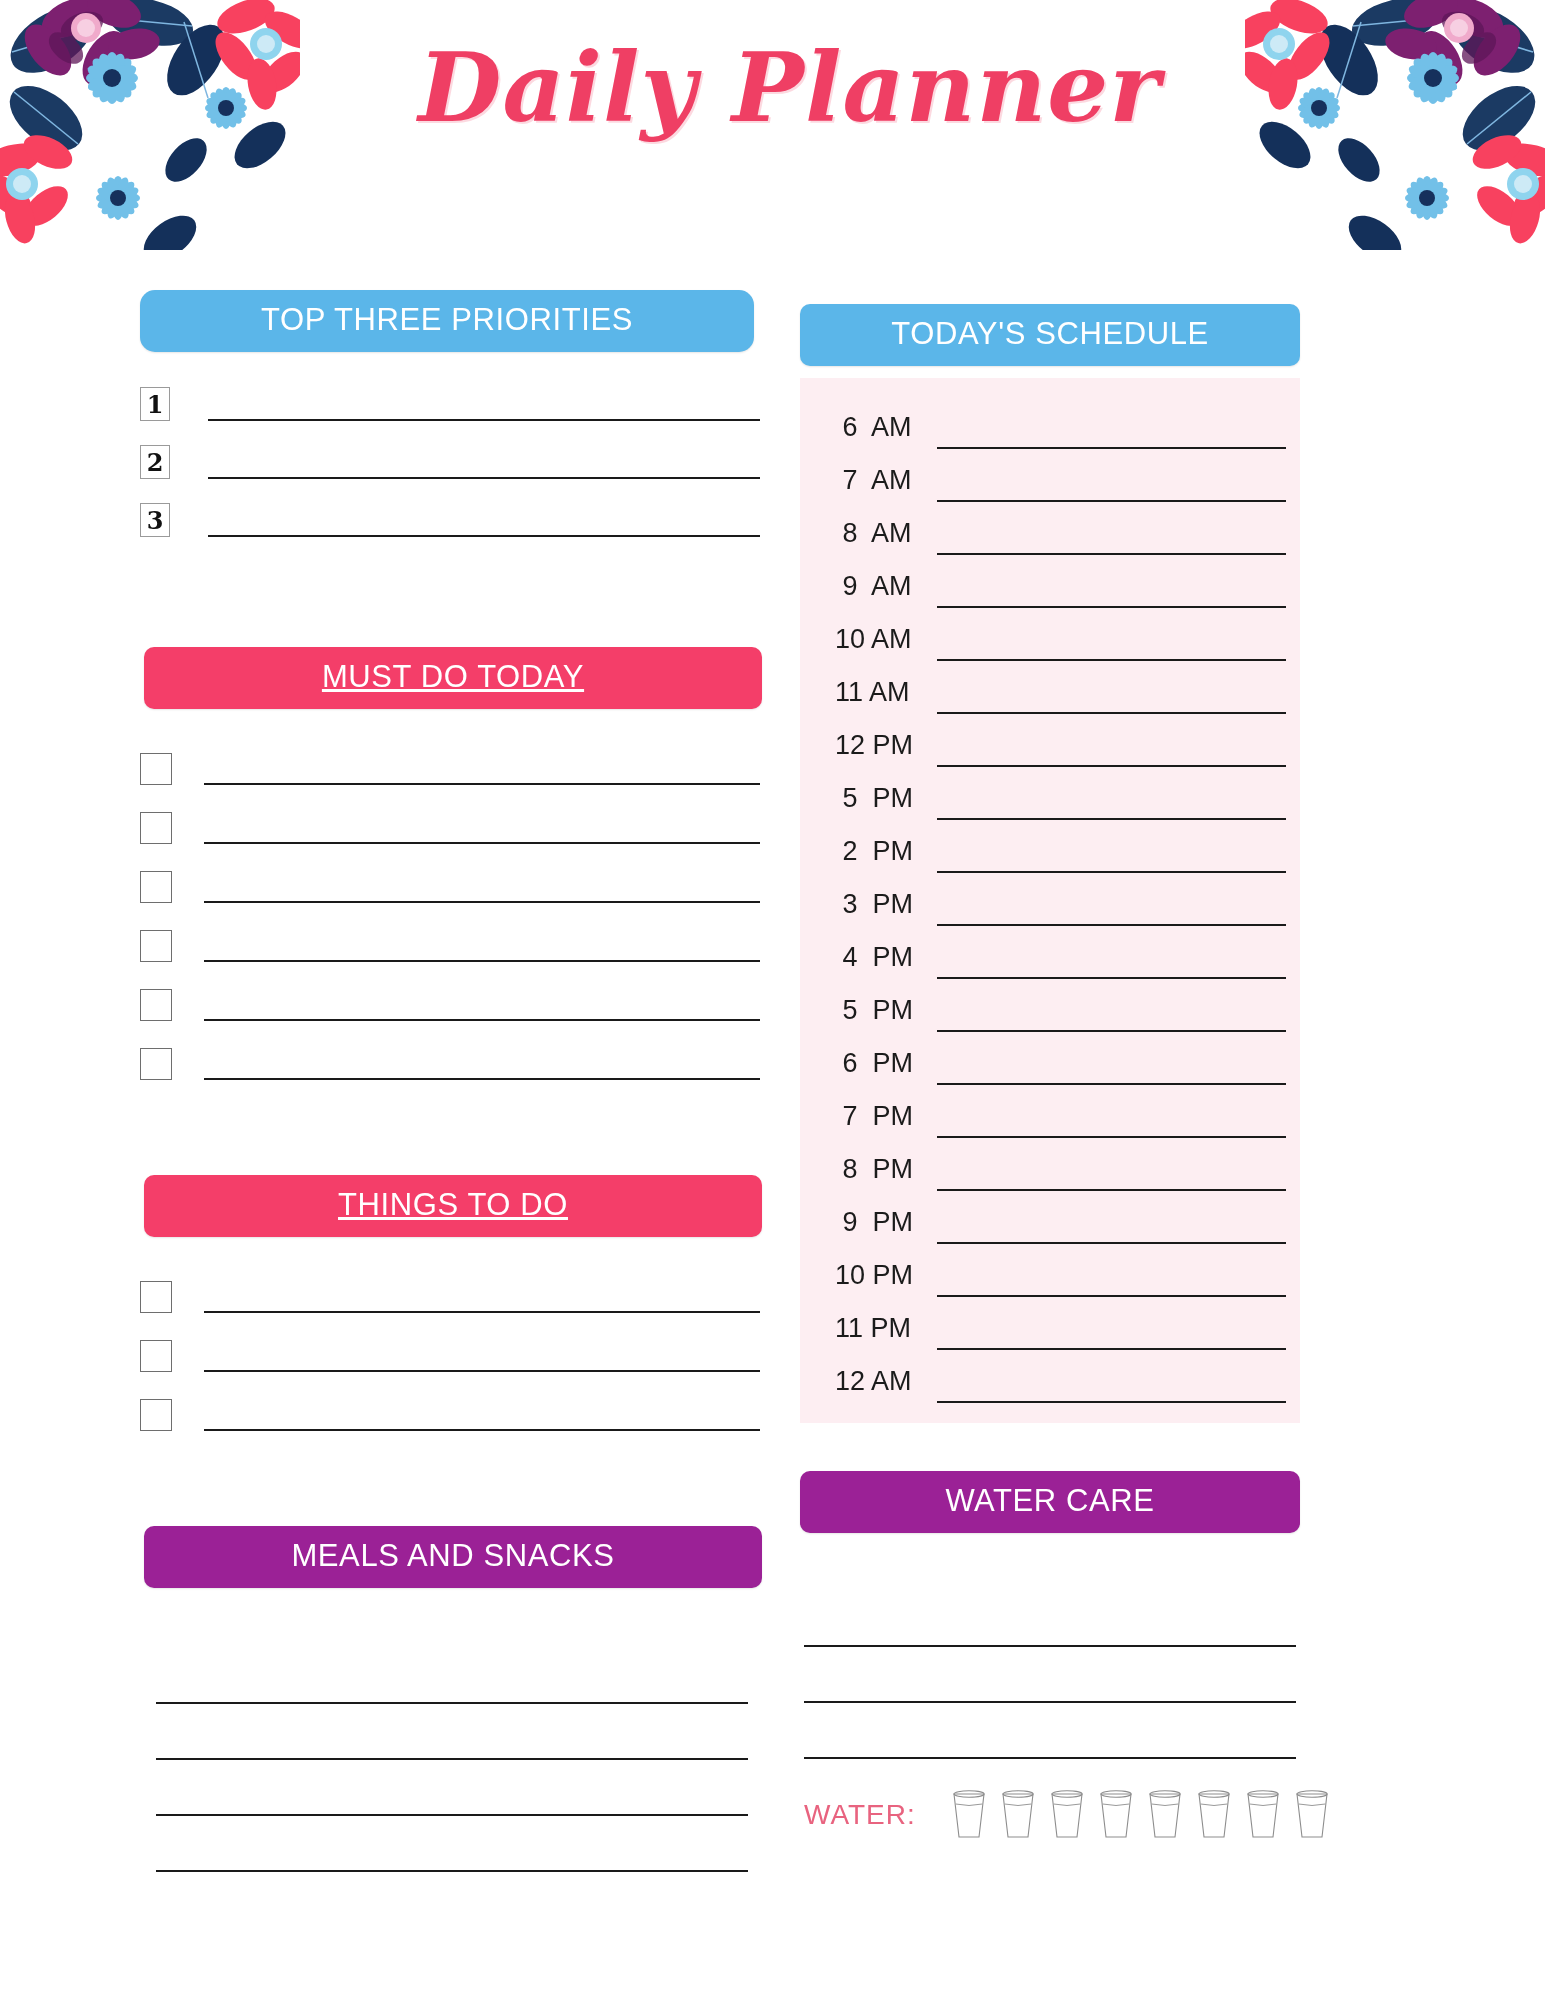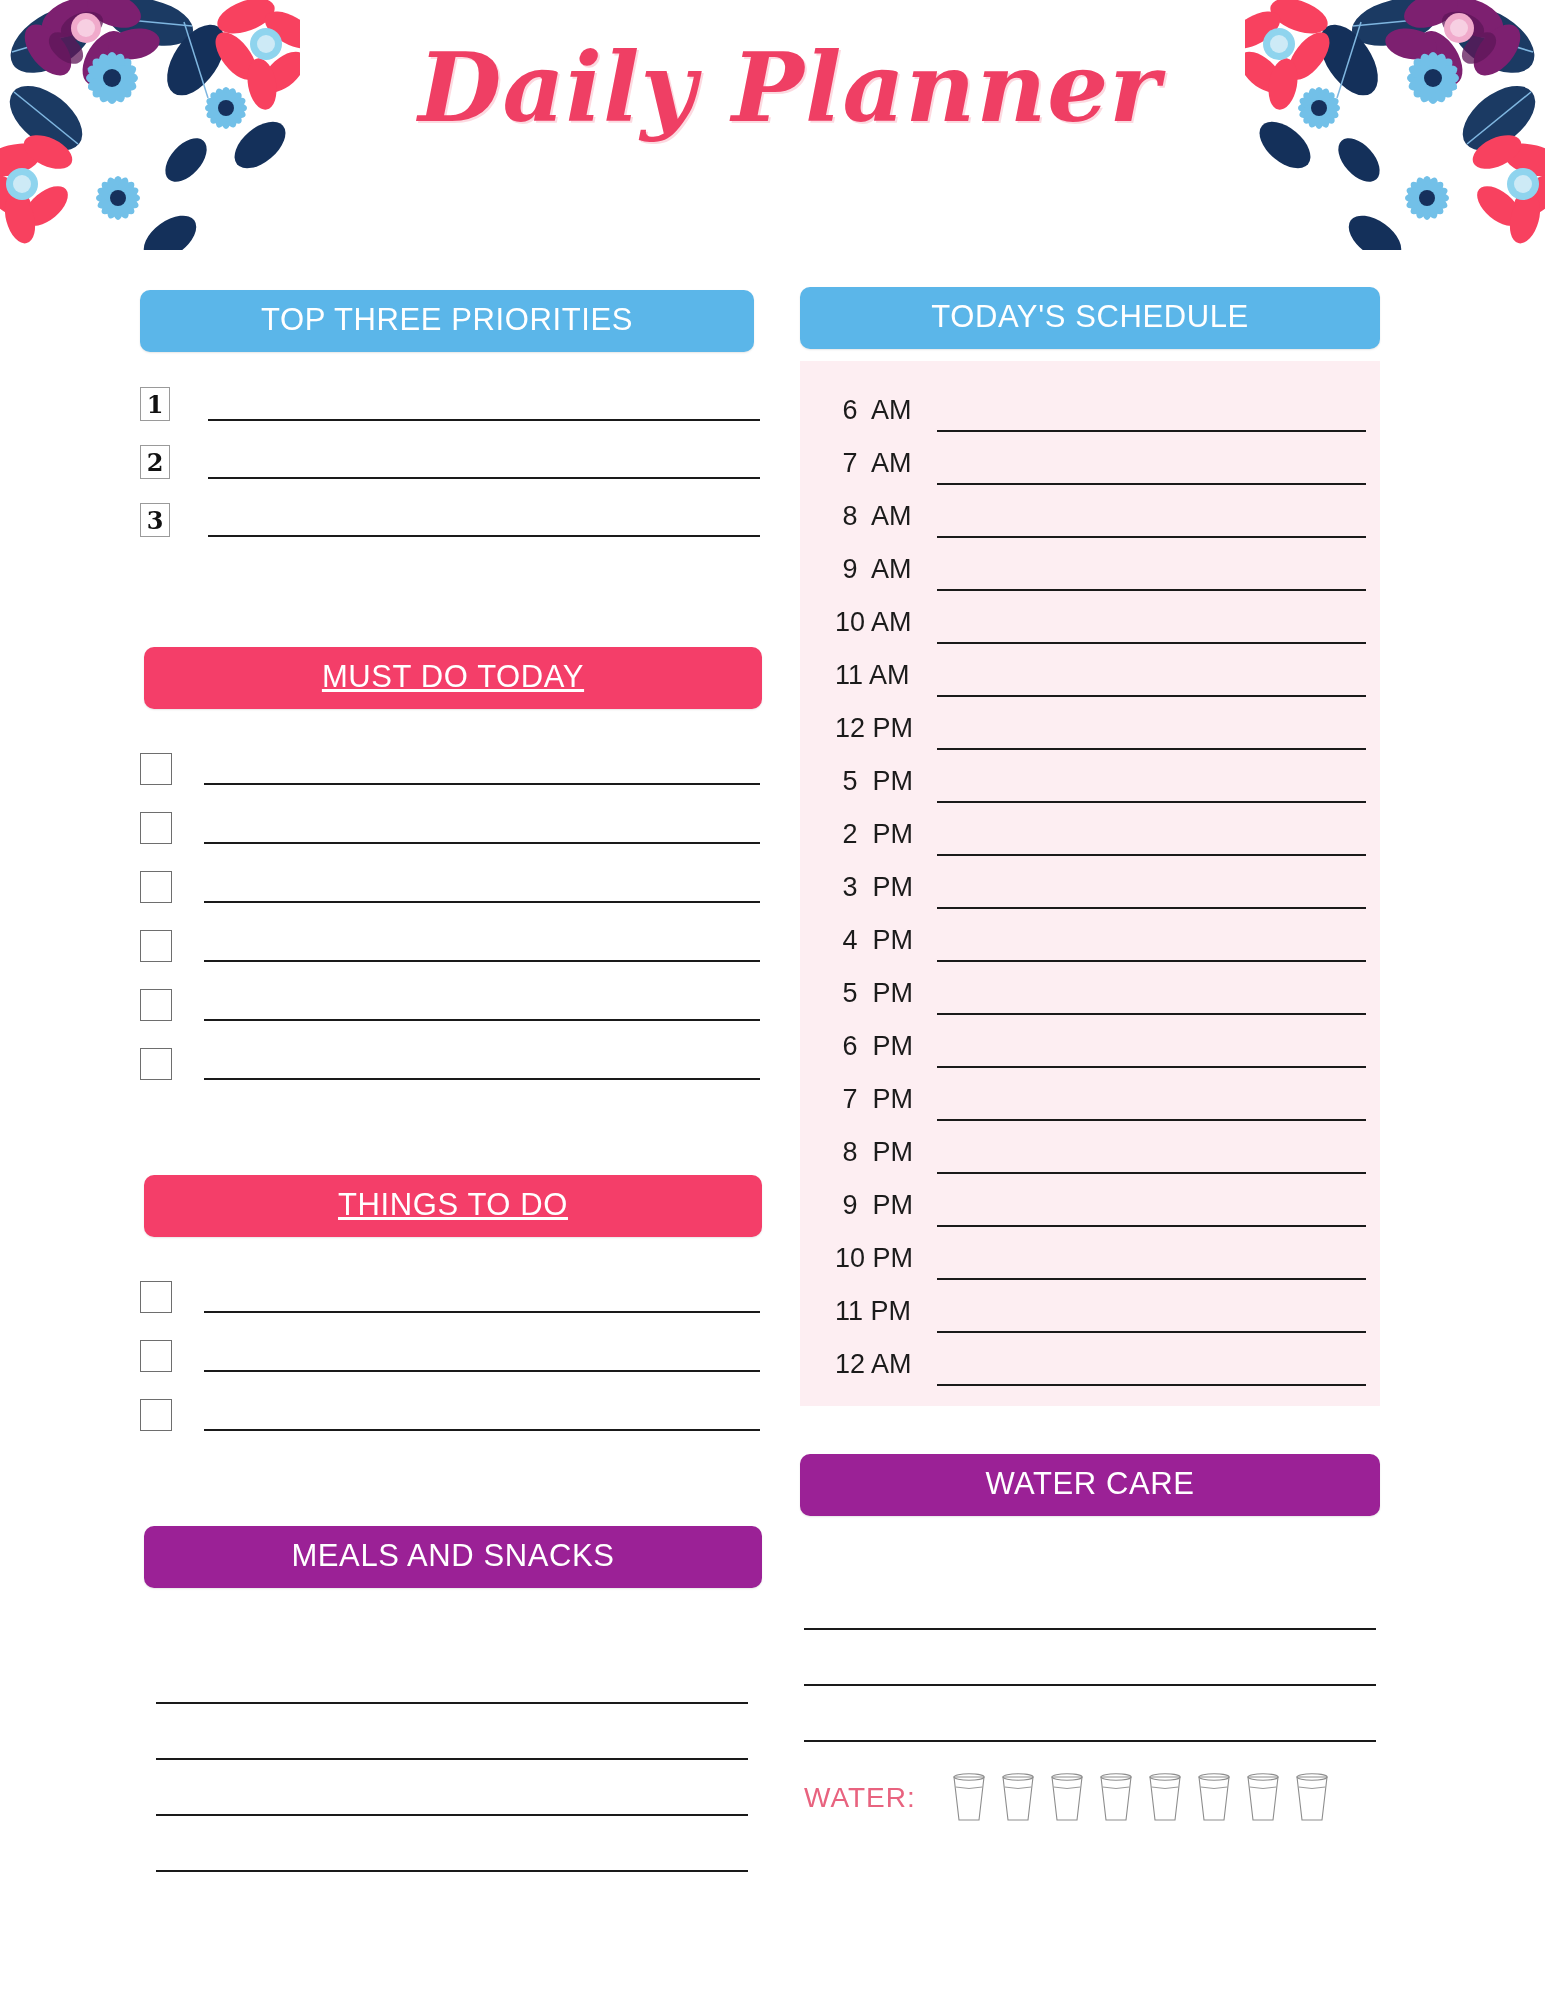--- a/index.html
+++ b/index.html
@@ -25,39 +25,39 @@
     font-weight: 700;
     font-size: 96px;
     color: #ef3f64;
     letter-spacing: 1px;
     line-height: 1.05;
     text-shadow: 2px 2px 0 rgba(239,63,100,0.20);
   }
 
   
   .col-left  { position: absolute; left: 140px; top: 290px; width: 620px; }
-  .col-right { position: absolute; left: 800px; top: 287px; width: 580px; }
+  .col-right { position: absolute; left: 800px; top: 304px; width: 500px; }
 
   
   .banner {
     border-radius: 10px;
     color: #ffffff;
     font-size: 31px;
     letter-spacing: 0.6px;
     text-align: center;
     padding: 12px 0 14px;
     font-weight: 400;
     box-shadow: 0 1px 2px rgba(0,0,0,0.10);
   }
   .banner.blue   { background: #5bb6e9; }
   .banner.pink   { background: #f43e69; text-decoration: underline; }
   .banner.purple { background: #9b2196; }
 
   .banner.w-full  { width: 100%; }
-  .banner.w-prio  { width: 614px; }
+  .banner.w-prio  { width: 614px; border-radius: 15px; }
   .banner.w-must  { width: 618px; margin-left: 4px; }
   .banner.w-meals { width: 618px; margin-left: 4px; }
 
   
   .prio-list { margin-top: 35px; }
   .prio-row { display: flex; align-items: flex-end; margin-bottom: 24px; }
   .num-box {
     width: 30px; height: 34px;
     border: 1px solid #9a9a9a;
     background: #fff;

